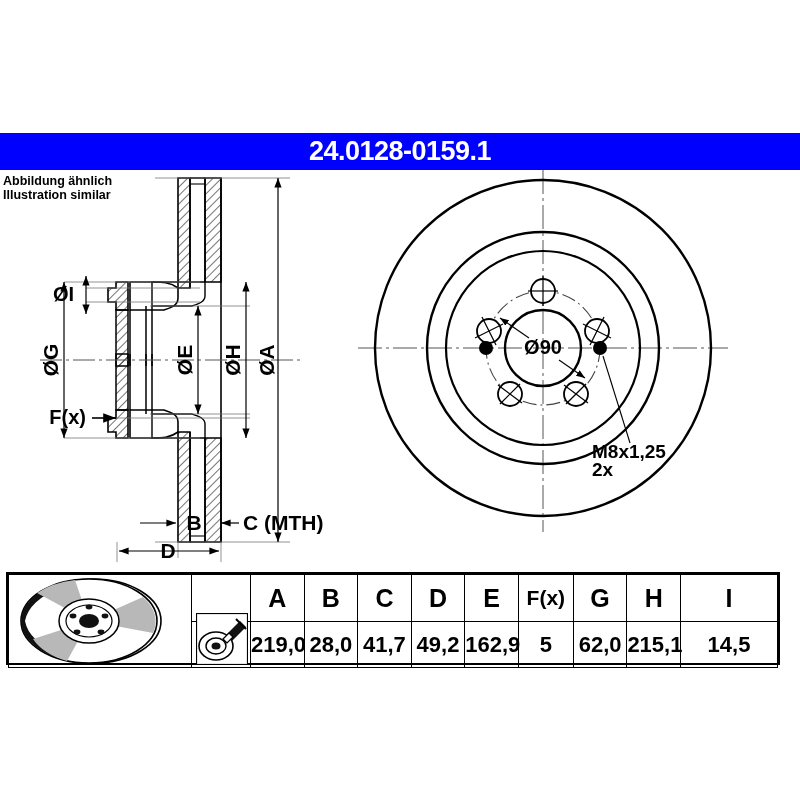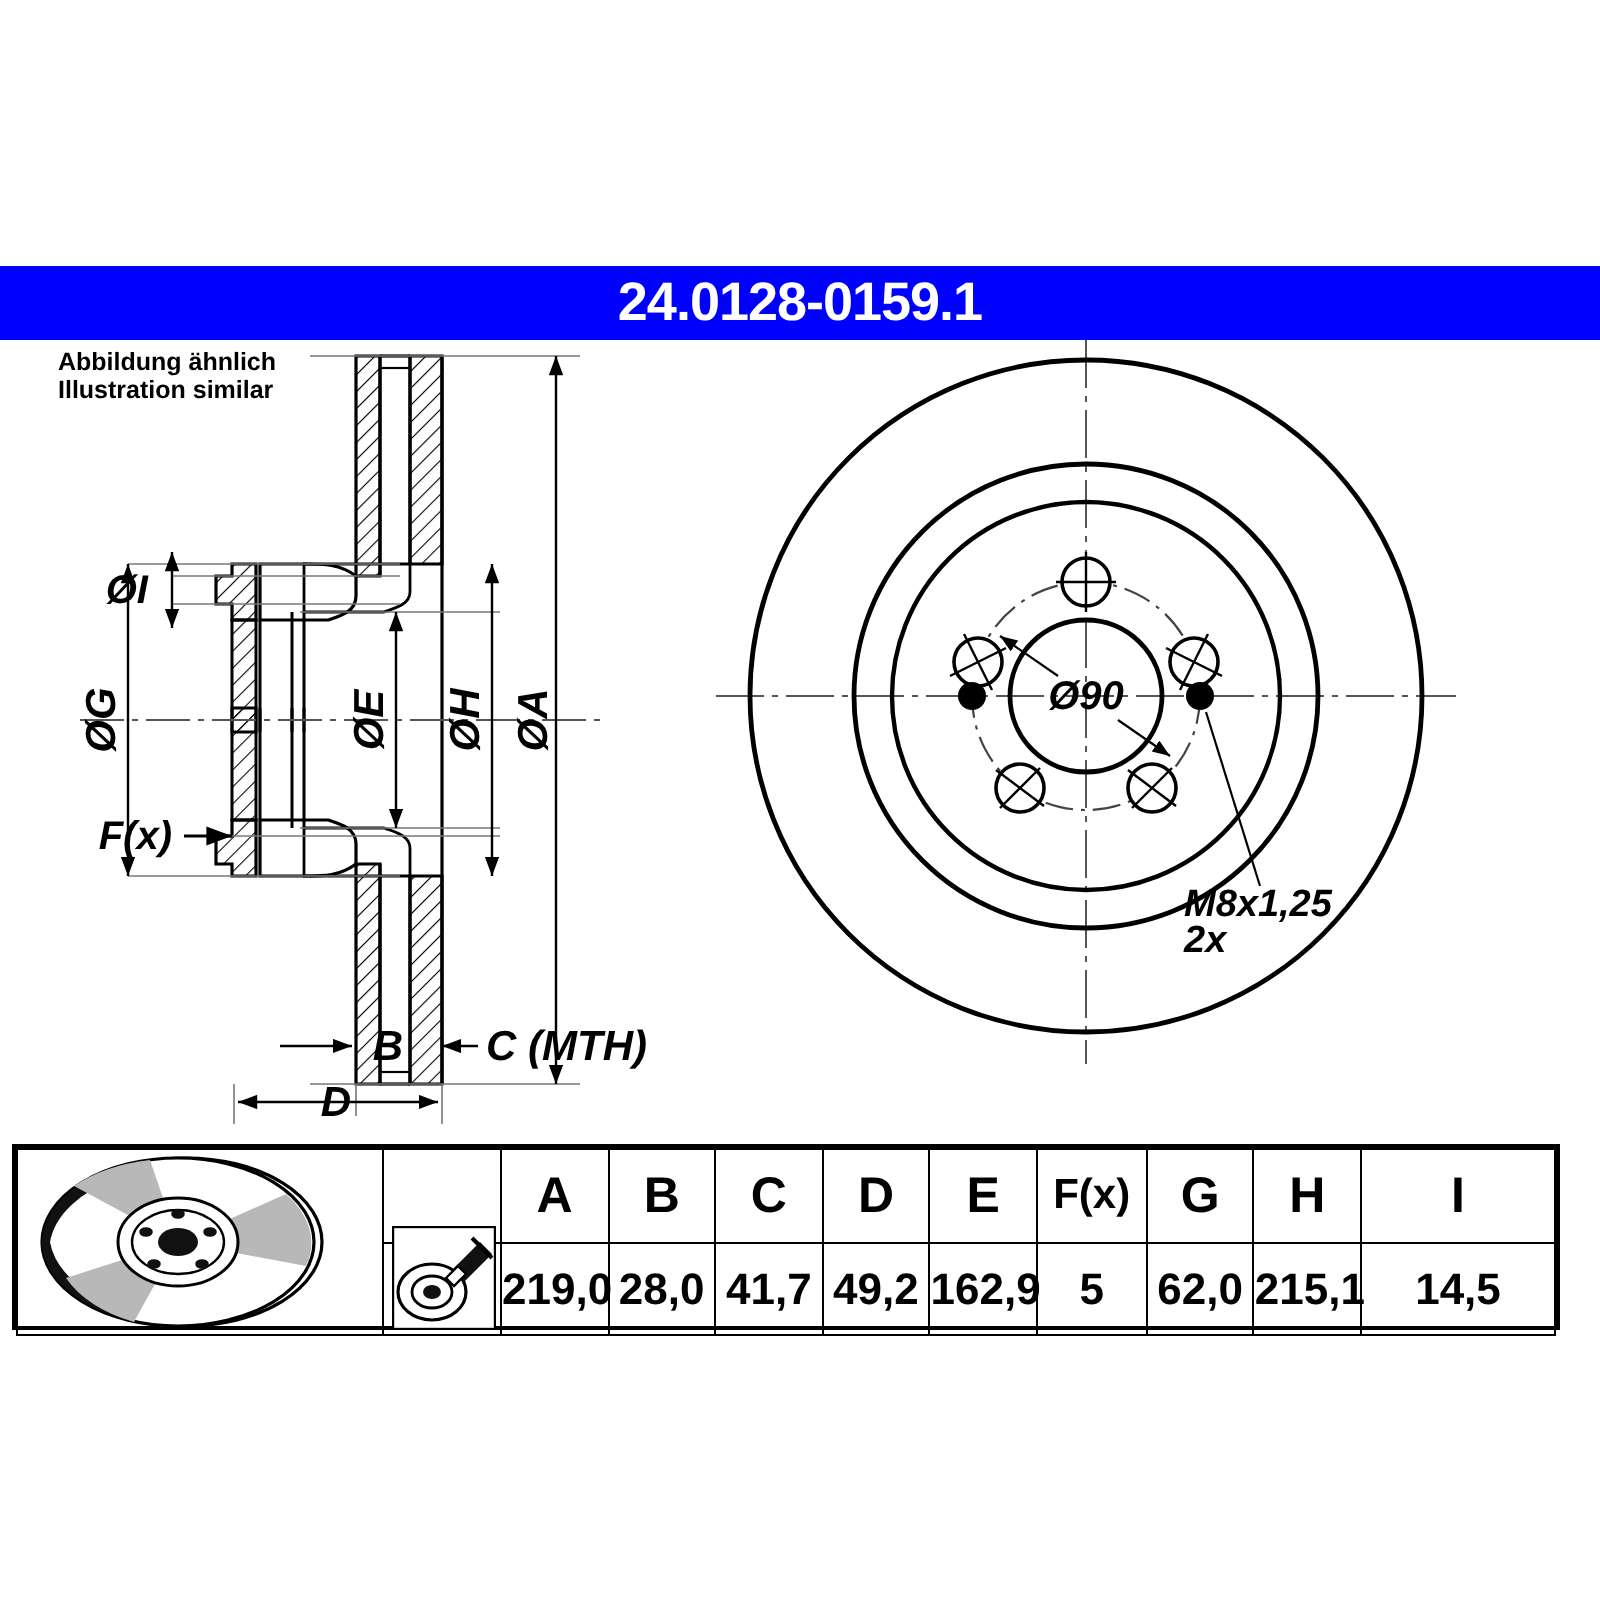--- a/index.html
+++ b/index.html
@@ -25,24 +25,24 @@
   .banner-text{
     color:#ffffff;font-weight:bold;font-size:27px;letter-spacing:-0.5px;
     line-height:37px;white-space:nowrap;
   }
 
   
   .caption{
     position:absolute;left:3px;top:174px;width:160px;
     font-size:12.5px;font-weight:bold;color:#000;line-height:14px;
   }
-  .caption div{white-space:nowrap;margin-left:26px;}
+  .caption div{white-space:nowrap;}
 
   
-  .drawing{position:absolute;left:0;top:170px;width:790px;height:395px;font-style:italic;}
+  .drawing{position:absolute;left:0;top:170px;width:790px;height:395px;}
   .drawing svg{display:block;}
 
   
   .table-wrap{
     position:absolute;left:6px;top:572px;width:774px;height:93px;
     border:2px solid #000;box-sizing:border-box;background:#fff;
   }
   table.dimtable{
     border-collapse:collapse;width:100%;height:100%;table-layout:fixed;
   }

